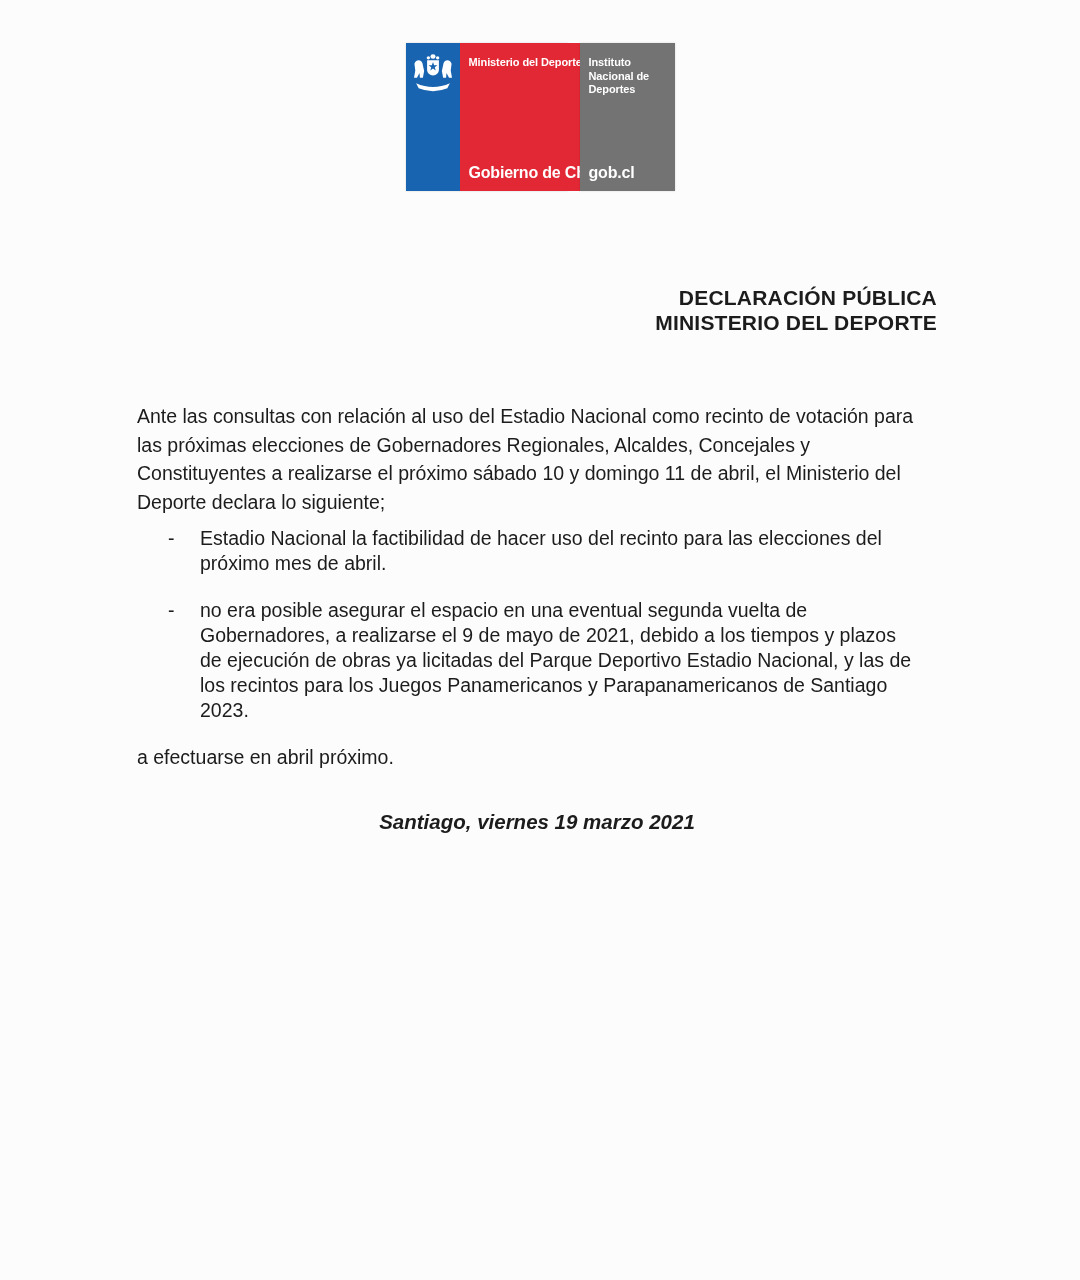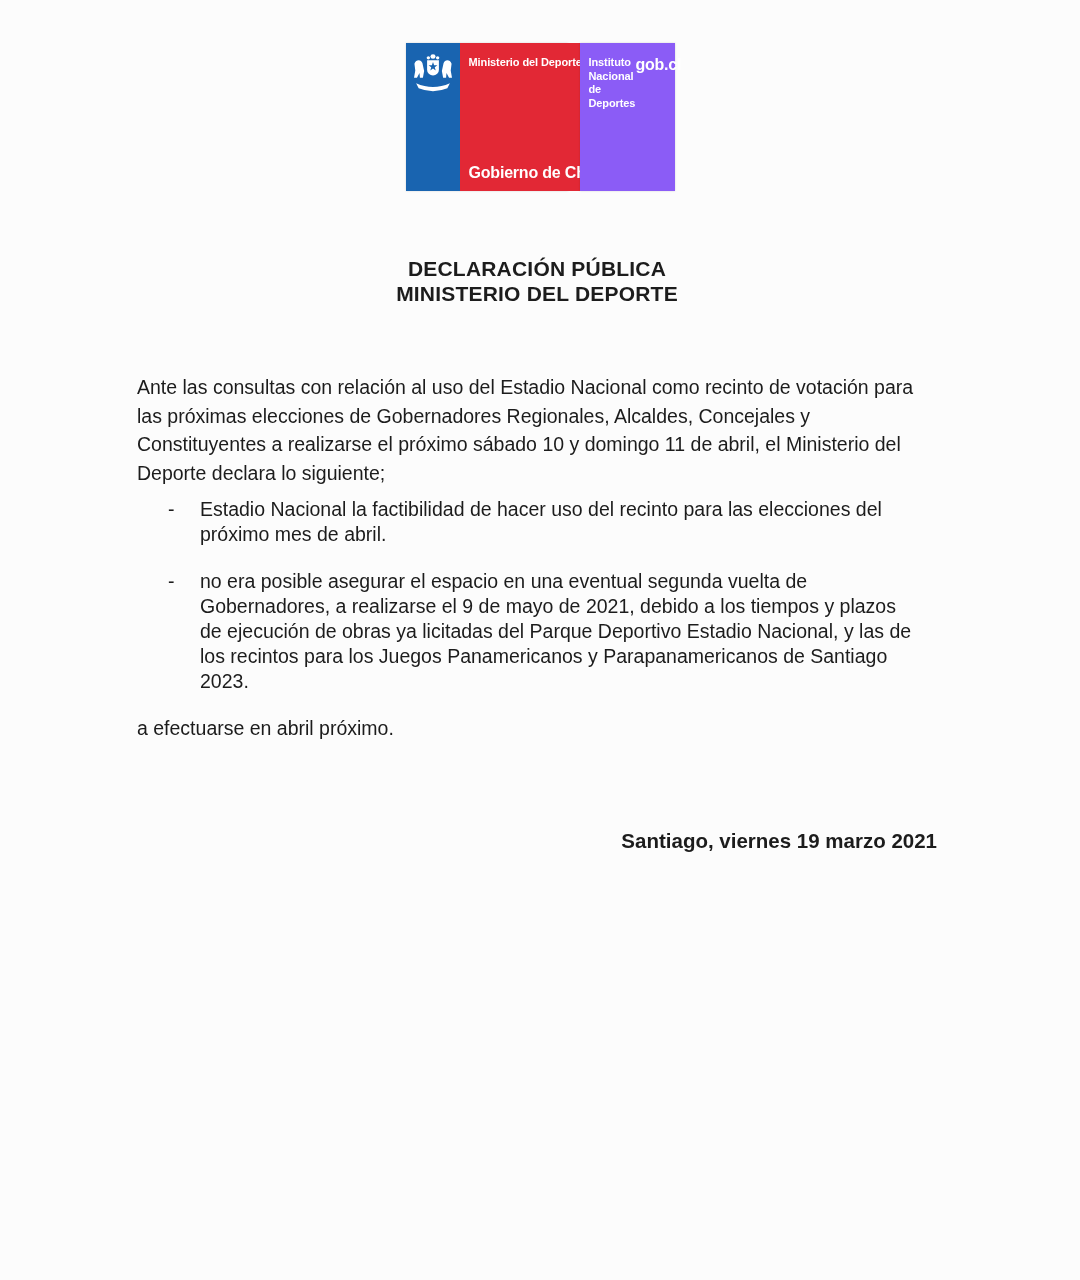--- a/index.html
+++ b/index.html
@@ -38,22 +38,23 @@
     flex: 1;
     background: #e22835;
     display: flex;
     flex-direction: column;
     justify-content: space-between;
     padding: 13px 6px 9px 9px;
   }
   .logo-ind {
     width: 95px;
     height: 148px;
-    background: #8b5cf6;
+    background: #737373;
     display: flex;
+    flex-direction: column;
     justify-content: space-between;
     padding: 13px 6px 9px 9px;
     box-shadow: 0 0 2px rgba(0,0,0,.15);
   }
   .logo-title {
     color: #fff;
     font-weight: bold;
     font-size: 11px;
     line-height: 13.5px;
     letter-spacing: -0.1px;
@@ -65,22 +66,22 @@
     letter-spacing: -0.2px;
     white-space: nowrap;
   }
 
   
   .doc {
     width: 800px;
     margin-left: 137px;
   }
   .doc-title {
-    margin-top: 65px;
-    text-align: center;
+    margin-top: 94px;
+    text-align: right;
     font-weight: bold;
     font-size: 21px;
     line-height: 25px;
     letter-spacing: 0.2px;
   }
   .para {
     font-size: 19.5px;
     line-height: 28.5px;
   }
   .para-intro { margin-top: 67px; }
@@ -94,25 +95,26 @@
   .bullet-2 { margin-top: 22px; }
   .bullet-dash {
     width: 32px;
     flex: none;
   }
   .para-closing {
     margin-top: 20px;
     line-height: 28px;
   }
   .dateline {
-    margin-top: 84px;
-    text-align: right;
+    margin-top: 36px;
+    text-align: center;
     font-weight: bold;
     font-size: 20.5px;
     line-height: 29px;
+    font-style: italic;
   }
 </style>
 </head>
 <body>
 
 <div class="logo-row">
   <div class="logo-mindep">
     <div class="logo-blue-panel">
       <svg width="54" height="44" viewBox="0 0 64 50" aria-hidden="true">
 

